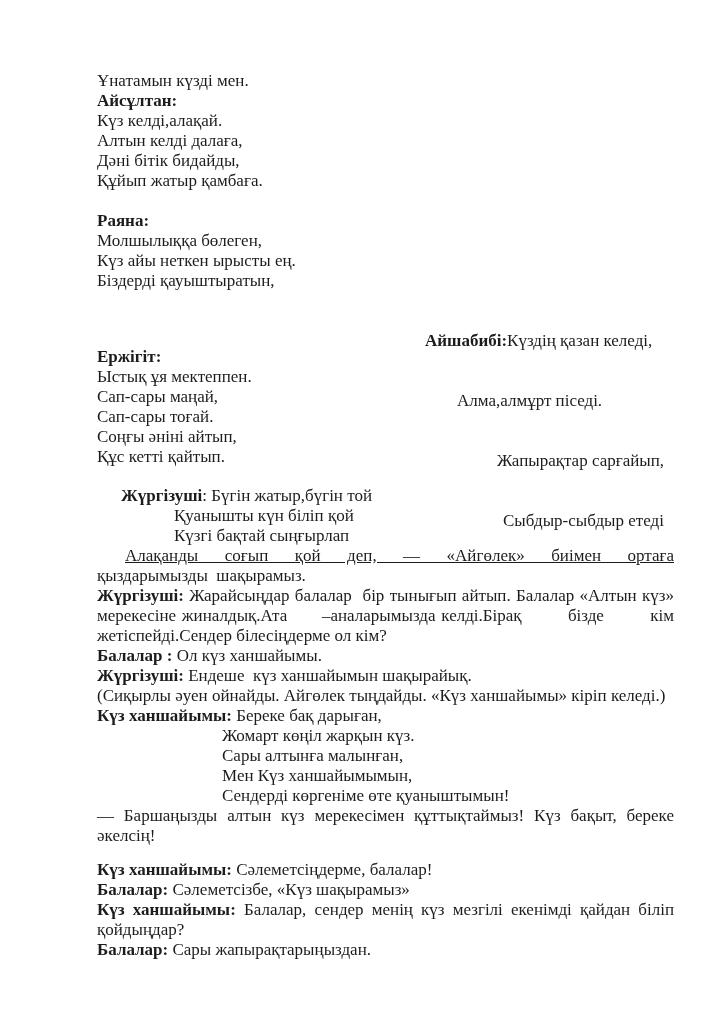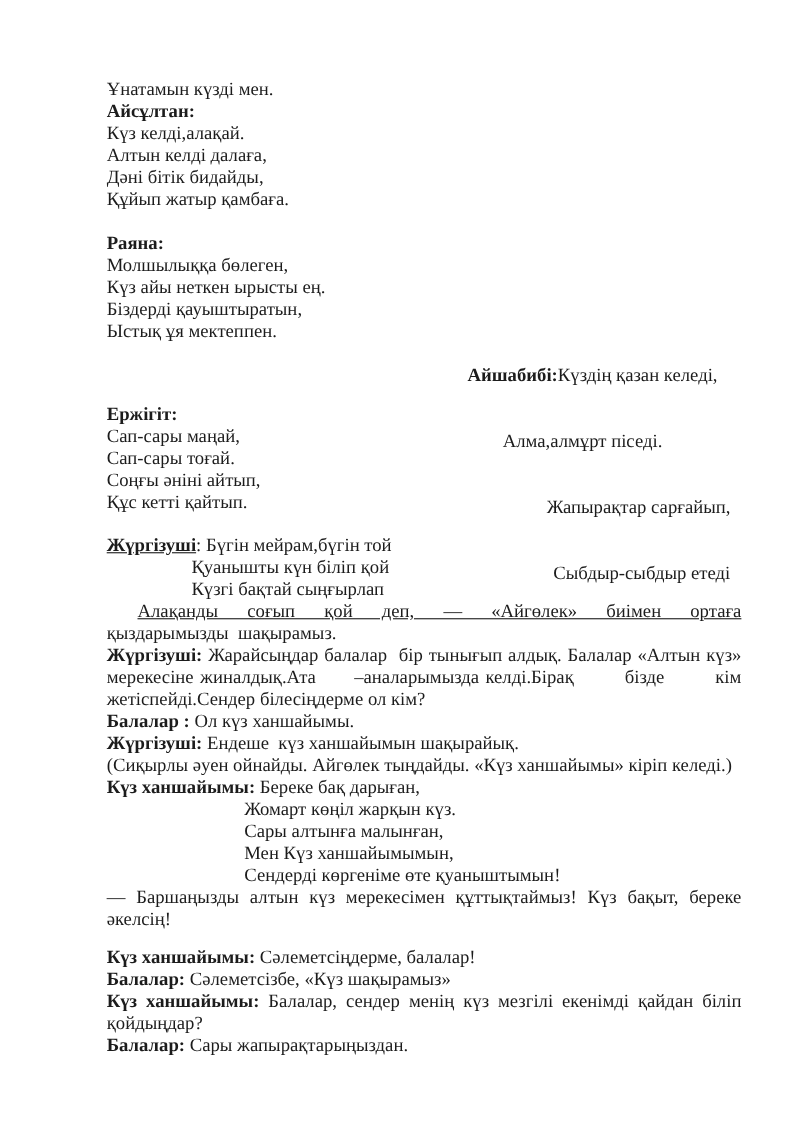--- a/index.html
+++ b/index.html
@@ -9,21 +9,21 @@
     background:#ffffff;
     color:#1c1c1c;
     font-family:"Liberation Serif","DejaVu Serif",serif;
     font-size:17px;
     line-height:20px;
     overflow:hidden;
   }
   .flow{padding:71px 14px 0 97px;}
   .line{min-height:20px;white-space:pre-wrap;}
   .b{font-weight:bold;}
-  .u{text-decoration:underline;}
+  .u{margin-left:24px;}
   .jline{text-align:justify;text-align-last:justify;}
   .ind77{padding-left:77px;}
   .ind125{padding-left:125px;}
   .fi28{text-indent:28px;text-decoration:underline;}
   .mt20{margin-top:20px;}
   .mt56{margin-top:56px;}
   .mt19{margin-top:19px;}
   .mt14{margin-top:14px;}
   .side-block{
     position:absolute;left:425px;top:291px;
@@ -44,36 +44,36 @@
     <div class="line"><span class="b">Айсұлтан:</span></div>
     <div class="line">Күз келді,алақай.</div>
     <div class="line">Алтын келді далаға,</div>
     <div class="line">Дәні бітік бидайды,</div>
     <div class="line">Құйып жатыр қамбаға.</div>
 
     <div class="line mt20"><span class="b">Раяна:</span></div>
     <div class="line">Молшылыққа бөлеген,</div>
     <div class="line">Күз айы неткен ырысты ең.</div>
     <div class="line">Біздерді қауыштыратын,</div>
+    <div class="line mt56"><span class="b">Ержігіт:</span></div>
+
     <div class="line">Ыстық ұя мектеппен.</div>
-
-    <div class="line mt56"><span class="b">Ержігіт:</span></div>
     <div class="line">Сап-сары маңай,</div>
     <div class="line">Сап-сары тоғай.</div>
     <div class="line">Соңғы әніні айтып,</div>
     <div class="line">Құс кетті қайтып.</div>
 
-    <div class="line mt19"><span class="b u">Жүргізуші</span><span>: </span><span>Бүгін мейрам,бүгін той</span></div>
+    <div class="line mt19"><span class="b u">Жүргізуші</span><span>: </span><span>Бүгін жатыр,бүгін той</span></div>
     <div class="line ind77">Қуанышты күн біліп қой</div>
     <div class="line ind77">Күзгі бақтай сыңғырлап</div>
 
     <div class="line jline fi28">Алақанды соғып қой деп, — «Айгөлек» биімен ортаға</div>
     <div class="line">қыздарымызды  шақырамыз.</div>
 
-    <div class="line jline"><span class="b">Жүргізуші:</span><span> Жарайсыңдар балалар  бір тынығып алдық. Балалар «Алтын күз»</span></div>
+    <div class="line jline"><span class="b">Жүргізуші:</span><span> Жарайсыңдар балалар  бір тынығып айтып. Балалар «Алтын күз»</span></div>
     <div class="line jline">мерекесіне жиналдық.Ата      –аналарымызда келді.Бірақ        бізде        кім</div>
     <div class="line">жетіспейді.Сендер білесіңдерме ол кім?</div>
 
     <div class="line"><span class="b">Балалар :</span><span> Ол күз ханшайымы.</span></div>
 
     <div class="line"><span class="b">Жүргізуші:</span><span> Ендеше  күз ханшайымын шақырайық.</span></div>
 
     <div class="line">(Сиқырлы әуен ойнайды. Айгөлек тыңдайды. «Күз ханшайымы» кіріп келеді.)</div>
 
     <div class="line"><span class="b">Күз ханшайымы:</span><span> Береке бақ дарыған,</span></div>

